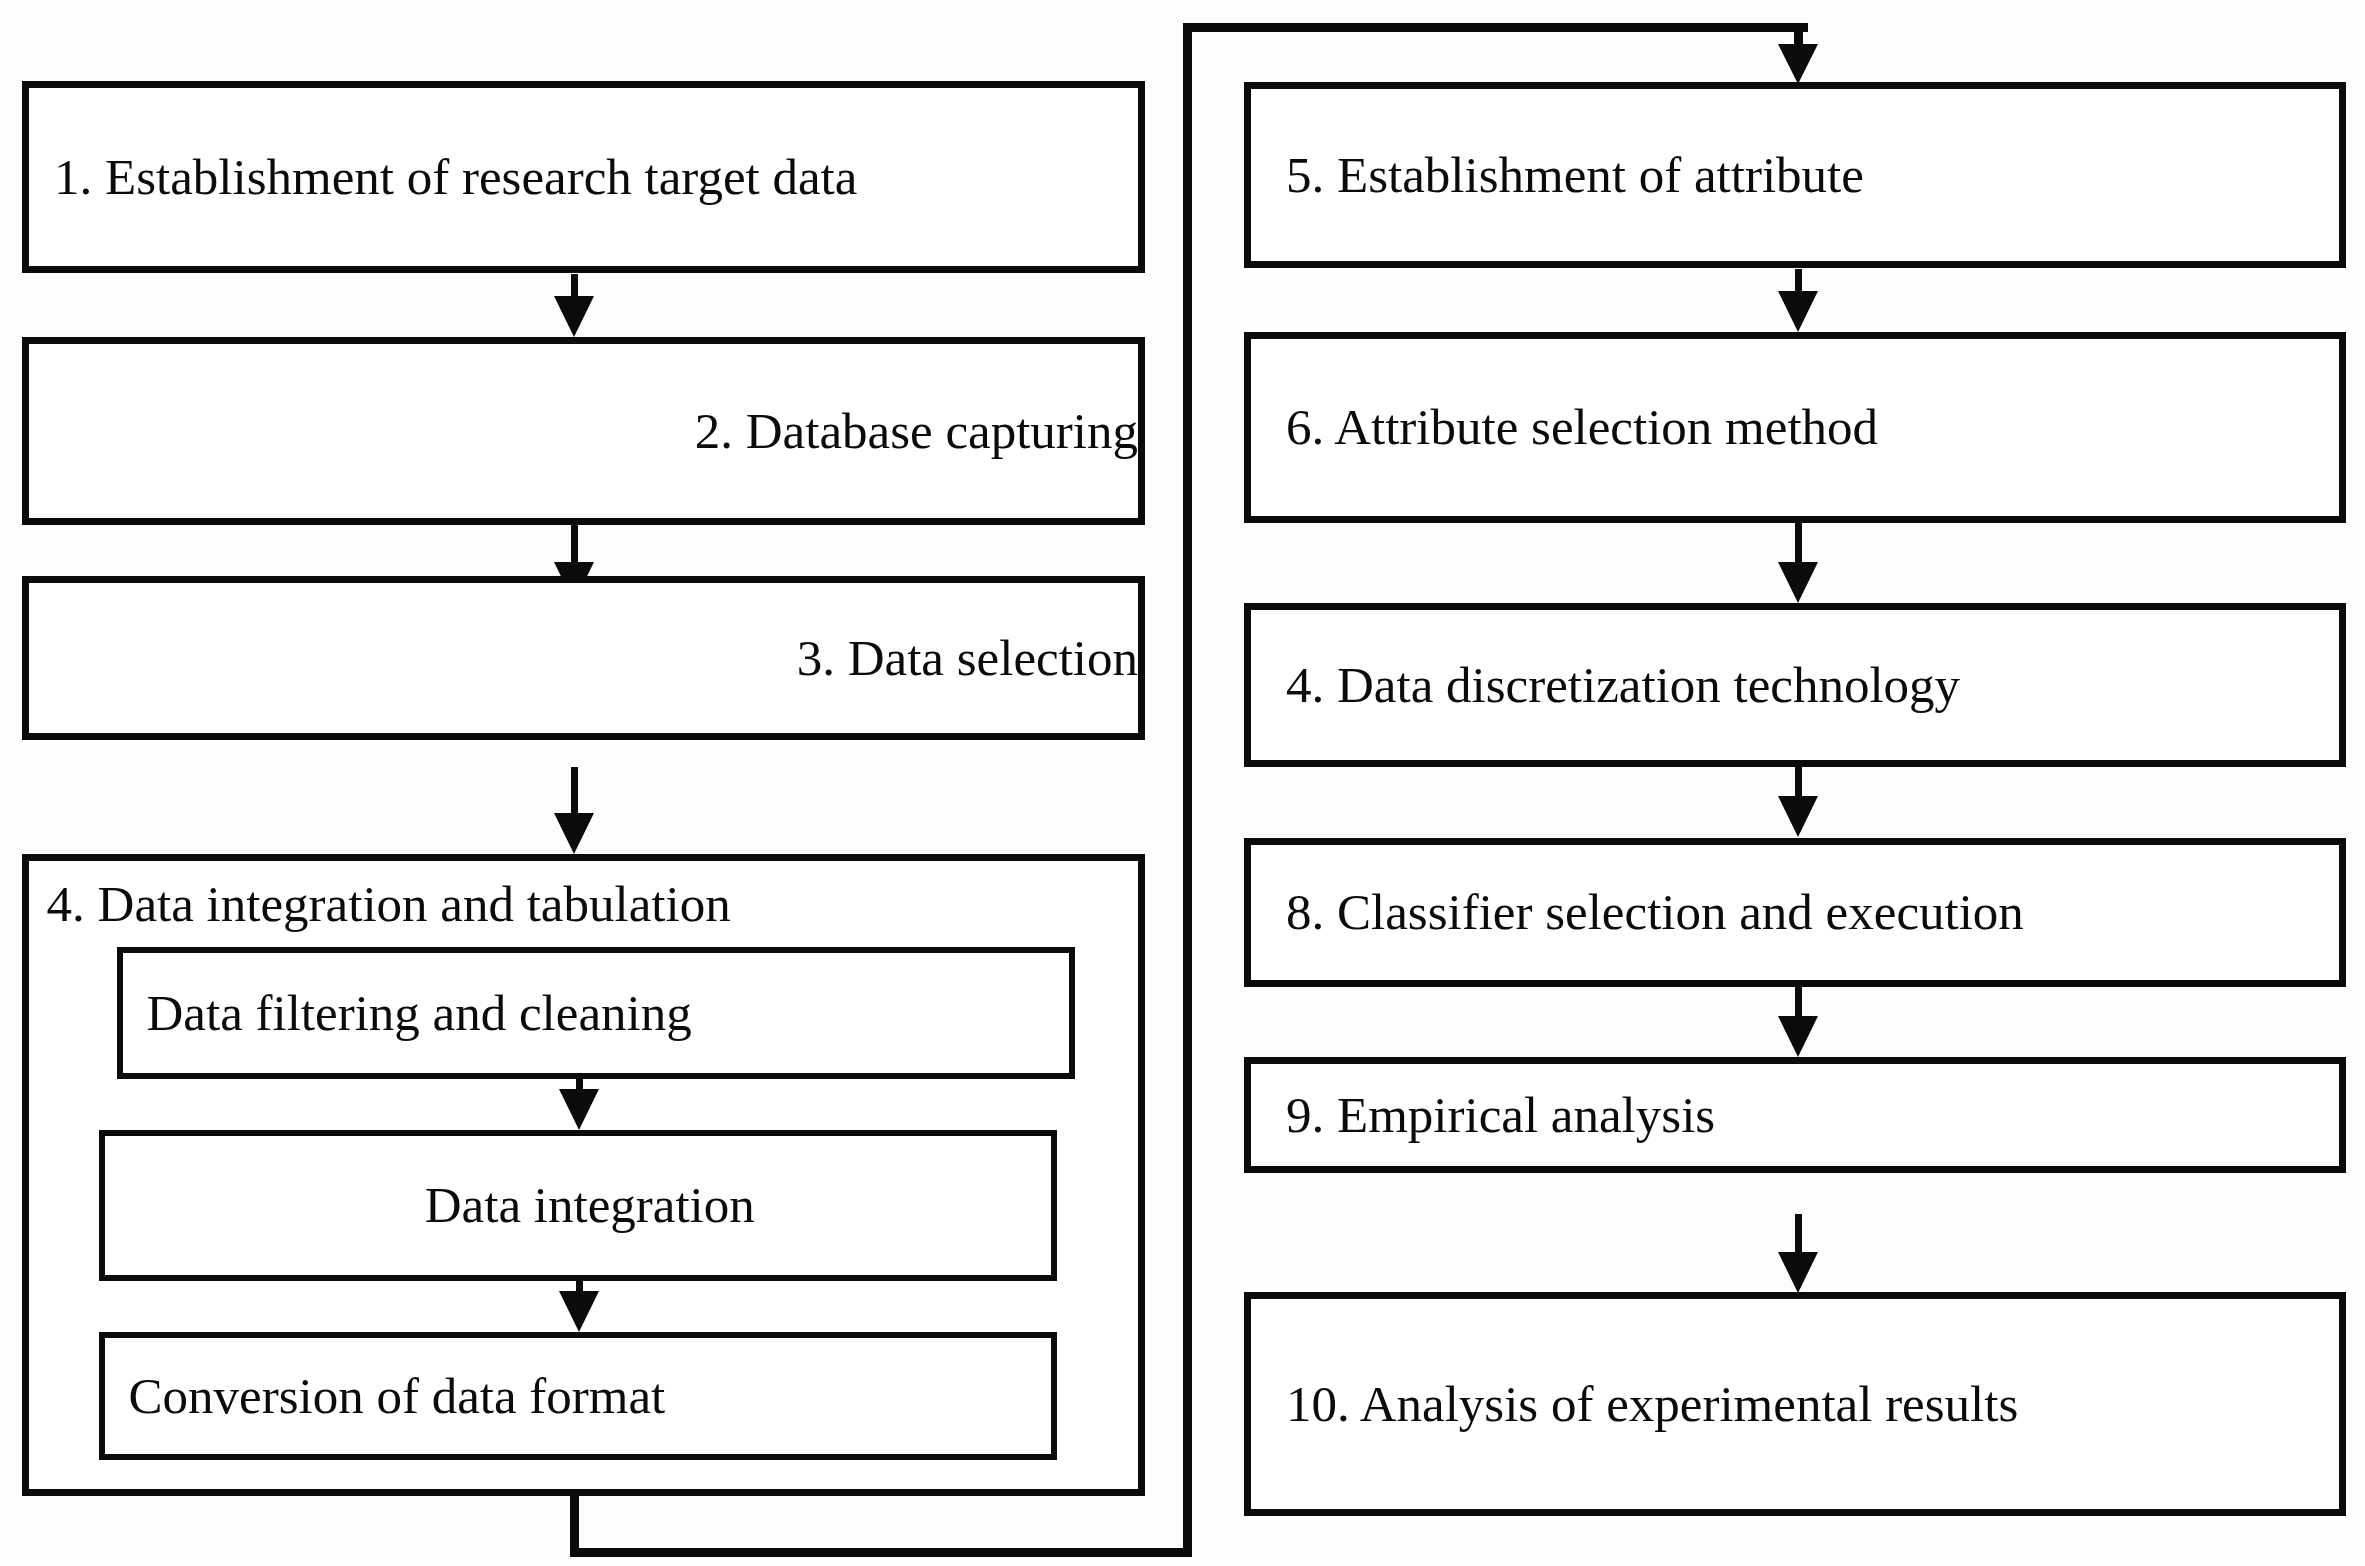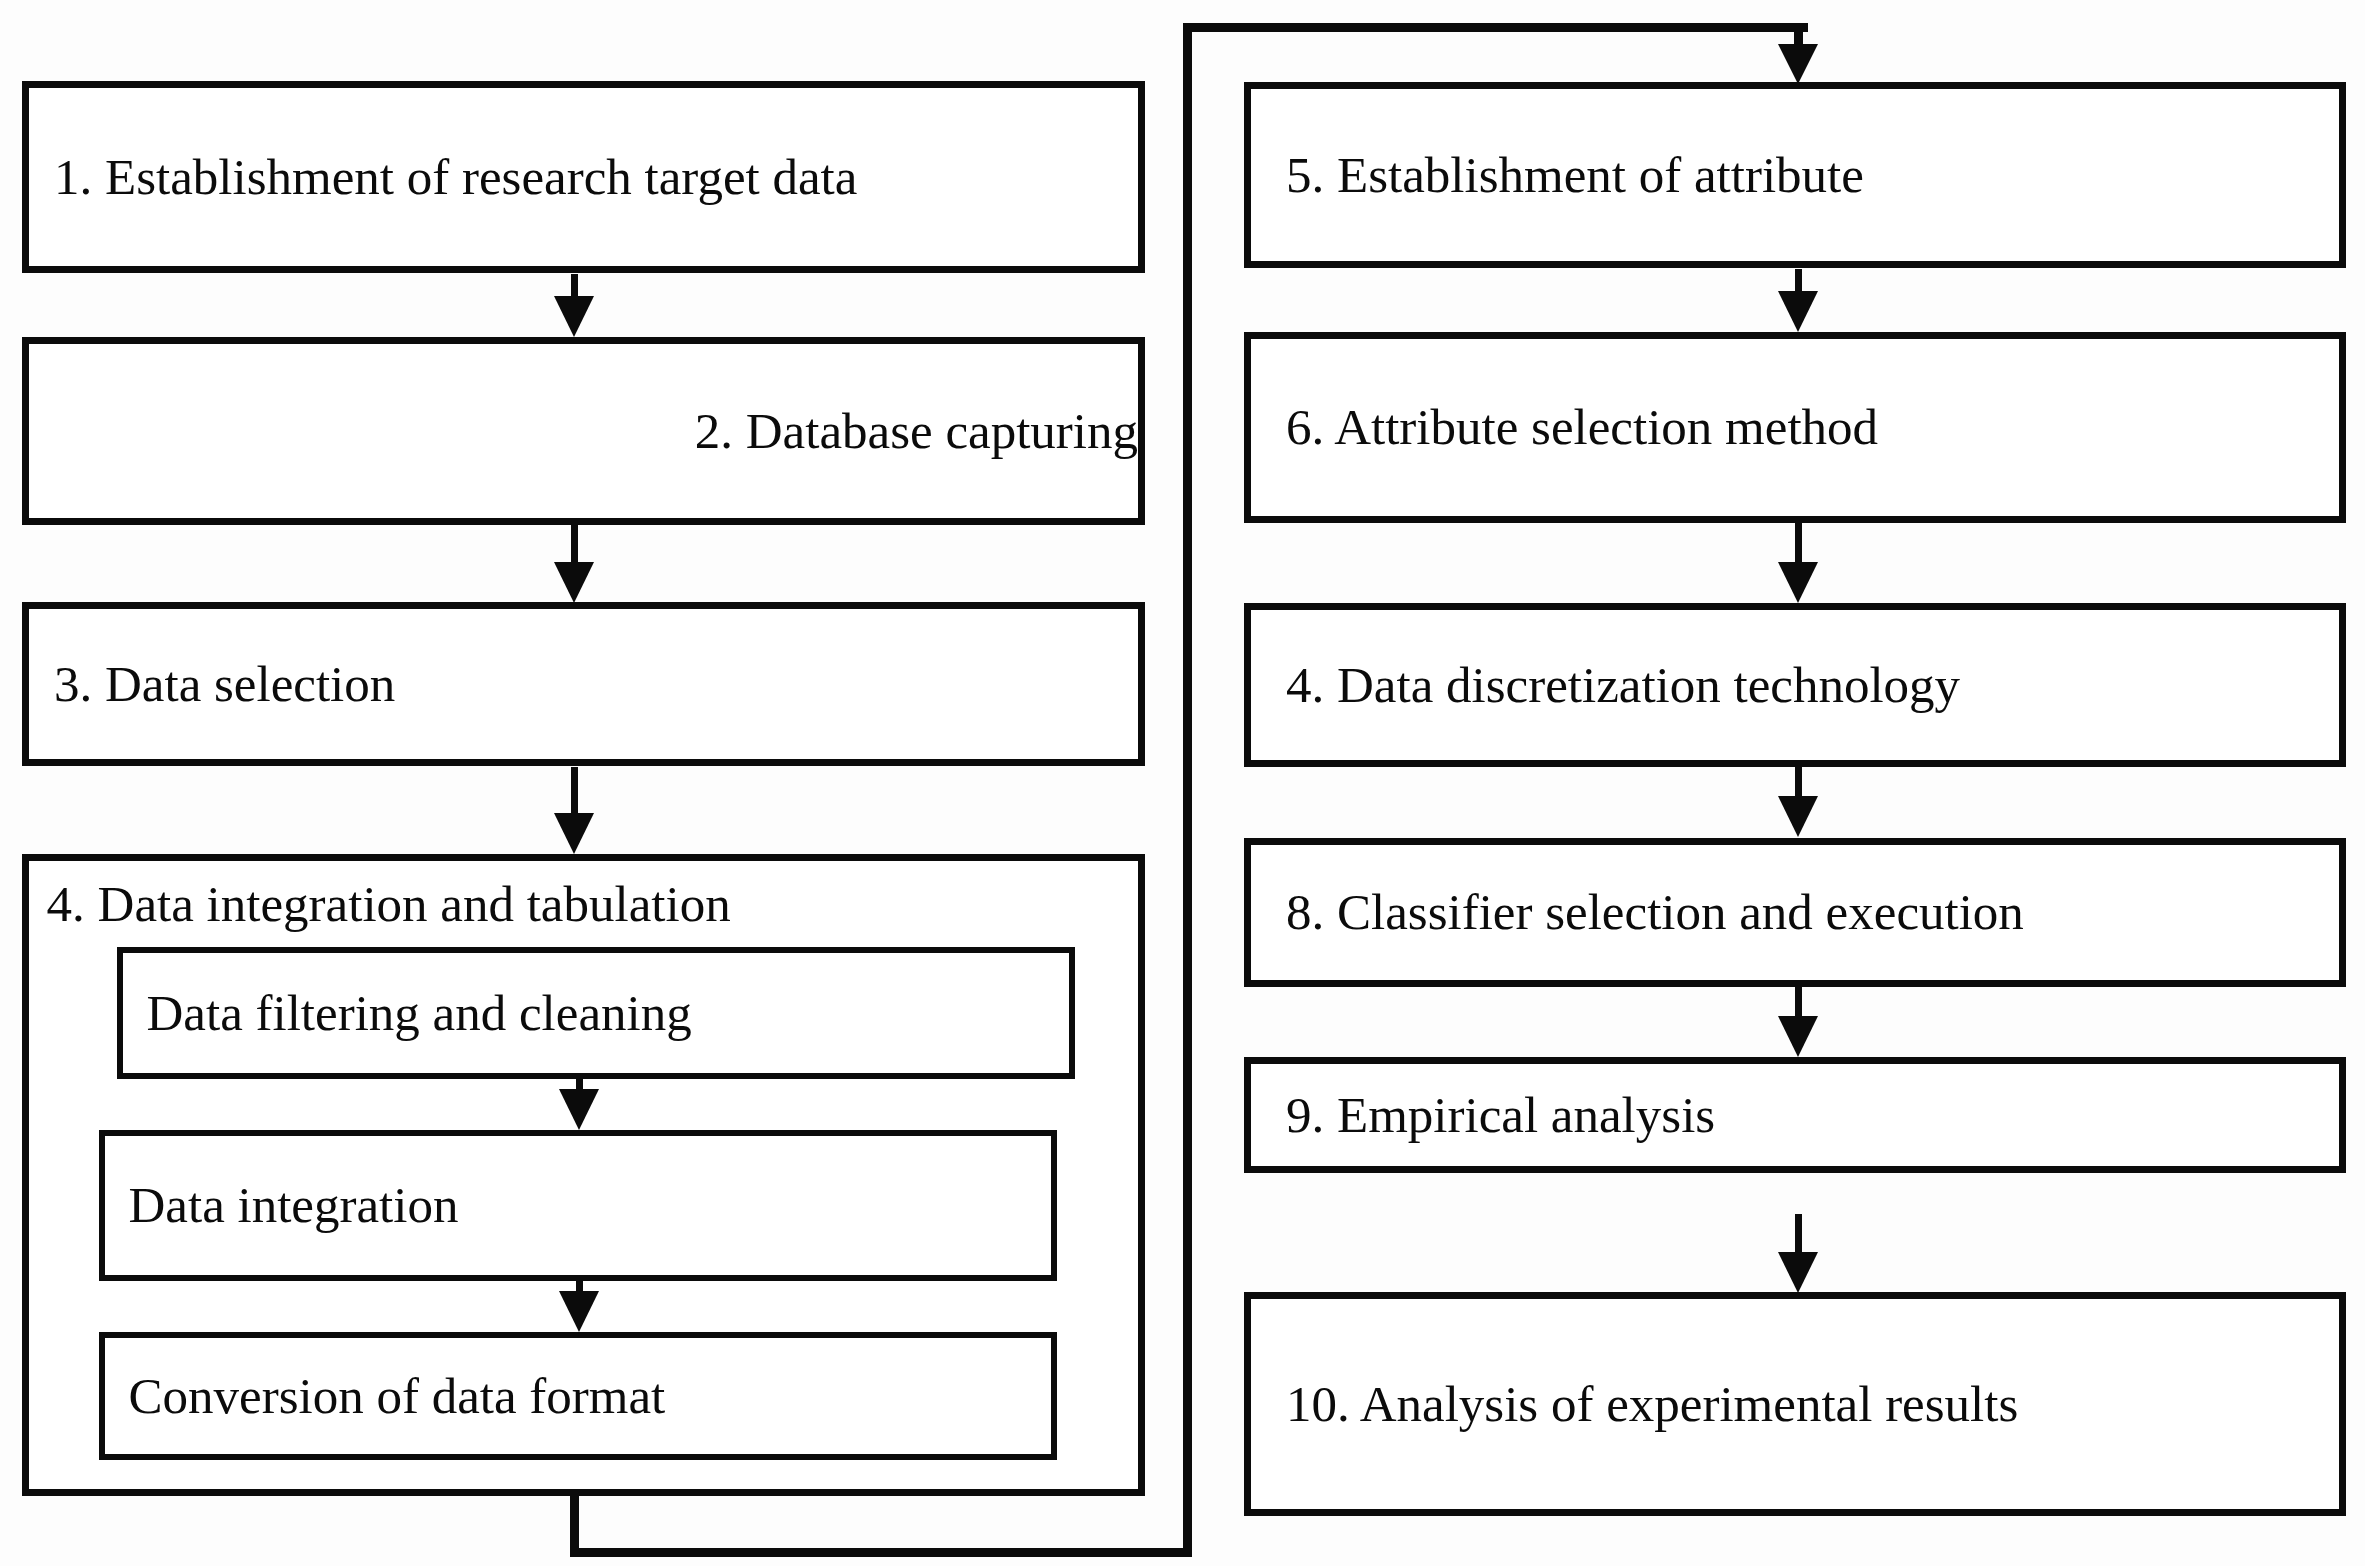--- a/index.html
+++ b/index.html
@@ -23,35 +23,35 @@
     align-items: center;
     font-size: 51px;
     line-height: 1.15;
     white-space: nowrap;
   }
 
   
   .lcol { left: 22px; width: 1123px; padding-left: 25px; }
   .b1 { top: 81px;  height: 192px; }
   .b2 { top: 337px;  height: 188px; justify-content: flex-end; }
-  .b3 { top: 602px;  height: 164px; }
+  .b3 { top: 576px;  height: 164px; justify-content: flex-end; }
 
   
   .b4 { left: 22px; top: 854px; width: 1123px; height: 642px;
         display: block; padding: 0; }
   .b4-title {
     position: absolute; left: 17.6px; top: 7.3px; height: 73px;
     display: flex; align-items: center;
     font-size: 51px; white-space: nowrap;
   }
 
   
   .sub { border-width: 6.6px; font-size: 51px; padding-left: 23.5px; }
   .s1 { left: 88px; top: 86px; width: 958px; height: 132px; }
-  .s2 { left: 70px; top: 269px; width: 958px; height: 151px; }
+  .s2 { left: 70px; top: 269px; width: 958px; height: 151px; justify-content: center; }
   .s3 { left: 70px; top: 471px; width: 958px; height: 128px; }
 
   
   .rcol { left: 1244px; width: 1102px; padding-left: 35px; }
   .b5  { top: 82px;  height: 186px; }
   .b6  { top: 332px;  height: 191px; }
   .b7  { top: 603px;  height: 164px; }
   .b8  { top: 838px; height: 149px; }
   .b9  { top: 1057px; height: 116px; align-items: center; }
   .b10 { top: 1292px; height: 224px; }

